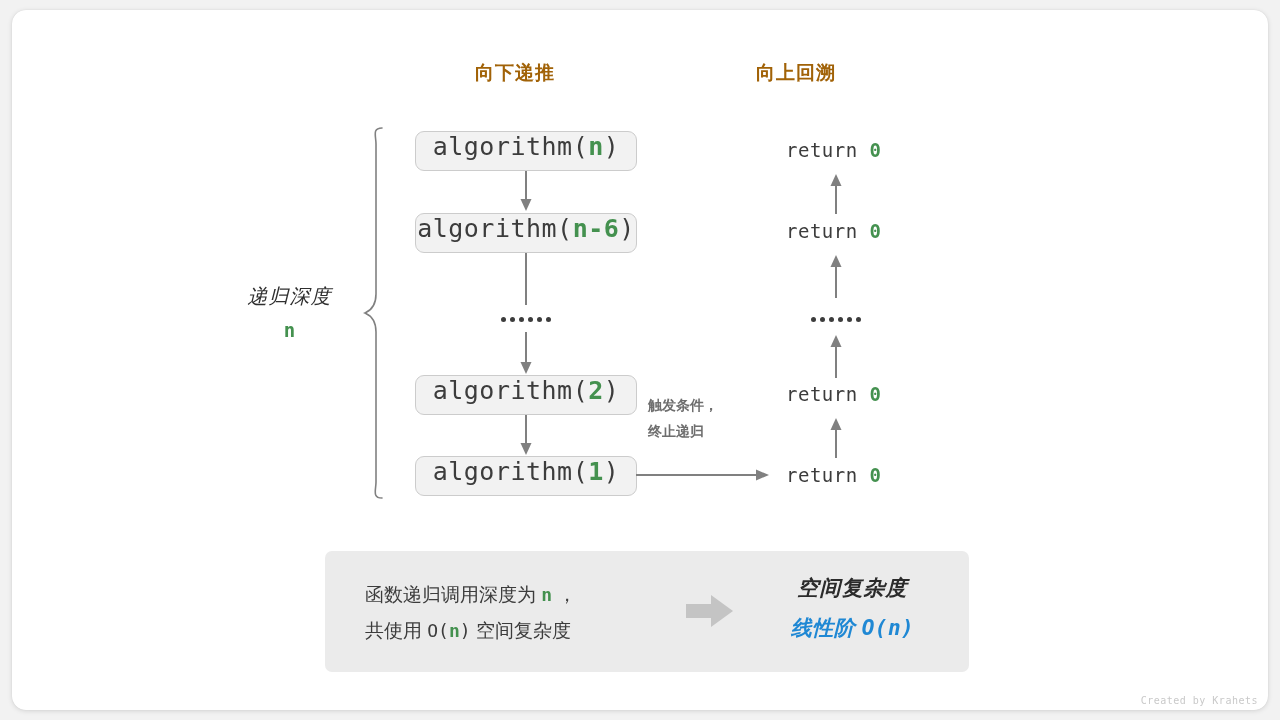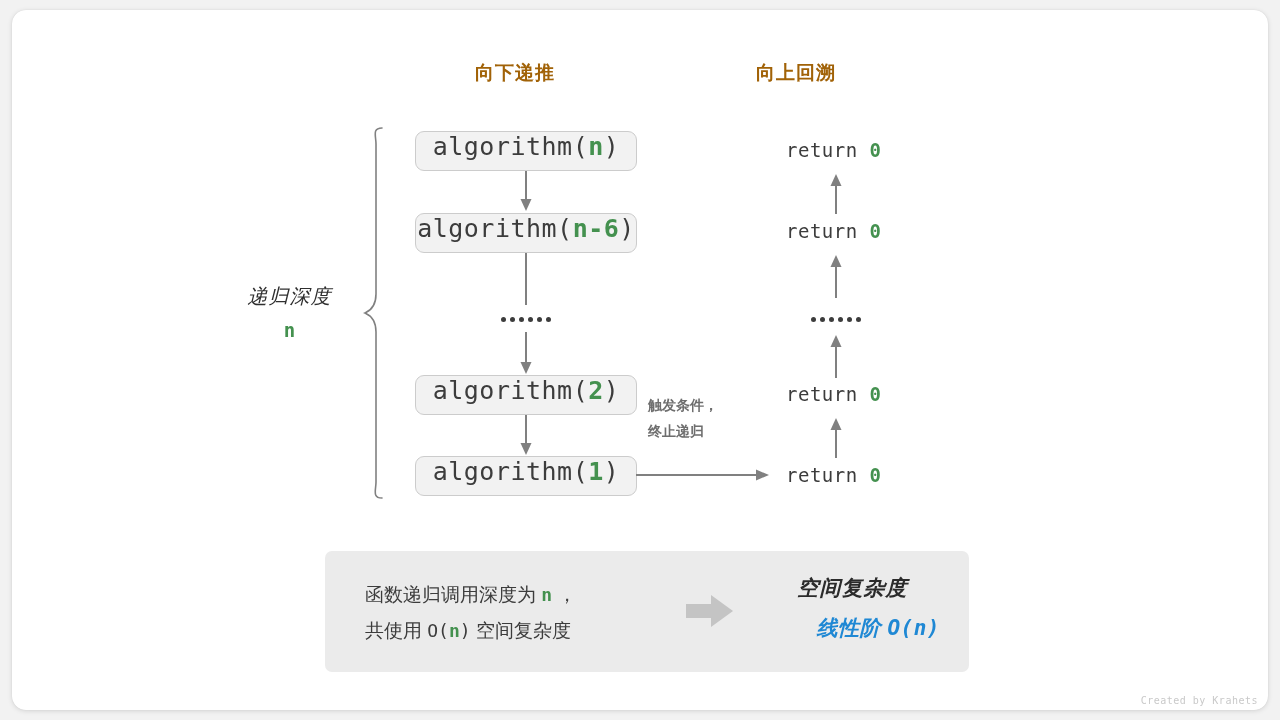--- a/index.html
+++ b/index.html
@@ -159,21 +159,20 @@
     letter-spacing: 1px;
     white-space: nowrap;
   }
   .sum-right .value {
     margin-top: 12px;
     font-weight: bold;
     font-size: 21px;
     color: #1f88d4;
     letter-spacing: 0.5px;
     white-space: nowrap;
-    text-align: right;
   }
   .sum-right .value .mono {
     font-family: "DejaVu Sans Mono", "Liberation Mono", monospace;
   }
 
   
   .credit {
     position: absolute;
     right: 22px;
     bottom: 14px;

